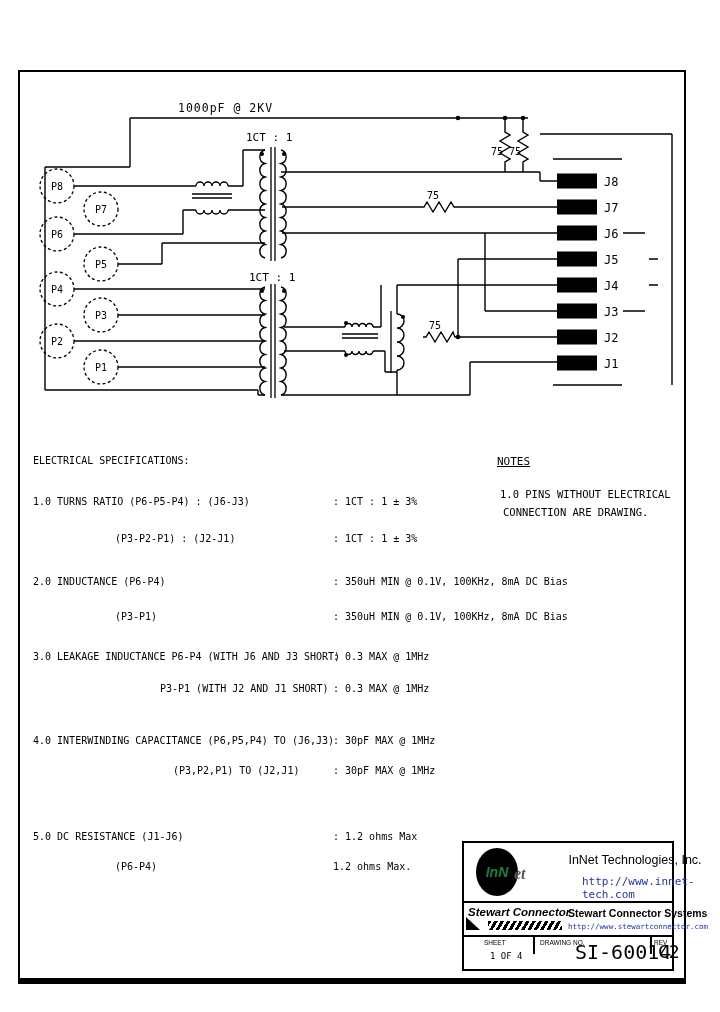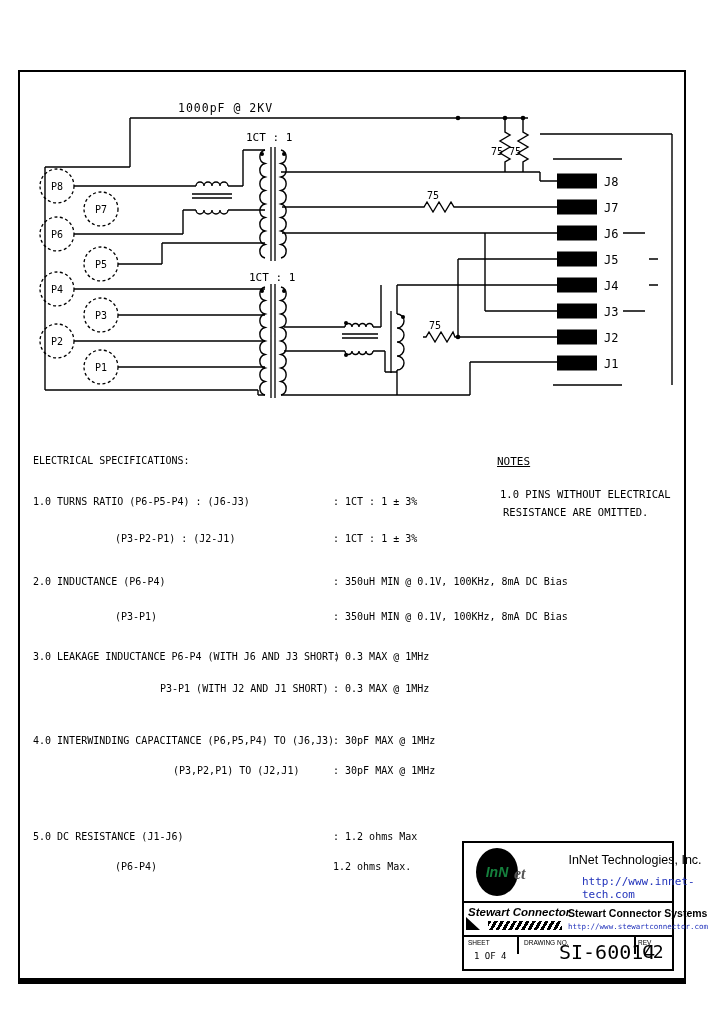--- a/index.html
+++ b/index.html
@@ -8,21 +8,21 @@
   svg{position:absolute;left:0;top:0;}
   .spec{position:absolute;width:720px;font-size:10px;letter-spacing:0px;white-space:pre;}
   .spec .l{position:absolute;}
   .spec .r{position:absolute;left:333px;}
   .notes-h{position:absolute;left:497px;top:455px;font-size:11px;text-decoration:underline;}
   .notes-b{position:absolute;font-size:10.5px;white-space:pre;}
   
   #tblock{position:absolute;left:462px;top:841px;width:212px;height:130px;border:2.5px solid #000;box-sizing:border-box;}
   .tb-row1{position:absolute;left:0;top:0;width:100%;height:60px;border-bottom:2px solid #000;box-sizing:border-box;}
   .tb-row2{position:absolute;left:0;top:60px;width:100%;height:34px;border-bottom:2px solid #000;box-sizing:border-box;}
-  .tb-row3{position:absolute;left:0;top:94px;width:100%;height:17px;}
+  .tb-row3{position:absolute;left:16px;top:94px;width:100%;height:17px;}
   .innet-oval{position:absolute;left:12px;top:5px;width:42px;height:48px;background:#000;border-radius:50%;color:#15803d;font-family:"Liberation Sans",sans-serif;font-style:italic;font-weight:bold;font-size:14px;text-align:center;line-height:48px;}
   .innet-et{position:absolute;left:50px;top:22px;color:#555;font-family:"Liberation Serif",serif;font-style:italic;font-weight:bold;font-size:16px;}
   .company{position:absolute;left:72px;top:10px;width:138px;font-family:"Liberation Sans",sans-serif;font-size:12.5px;text-align:center;margin-left:30px;}
   .url1{position:absolute;left:78px;top:32px;font-size:11px;color:#2233bb;margin-left:40px;}
   .stew-logo{position:absolute;left:4px;top:3px;font-family:"Liberation Sans",sans-serif;font-style:italic;font-weight:bold;font-size:11.5px;}
   .stew-hatch{position:absolute;left:24px;top:18px;width:74px;height:9px;background:repeating-linear-gradient(120deg,#000 0 3px,#fff 3px 5.5px);}
   .stew-tri{position:absolute;left:2px;top:14px;width:0;height:0;border-left:14px solid #000;border-top:13px solid transparent;}
   .stew-name{position:absolute;left:104px;top:4px;font-family:"Liberation Sans",sans-serif;font-weight:bold;font-size:10.5px;white-space:nowrap;}
   .url2{position:absolute;left:104px;top:19px;font-size:7.5px;color:#2233bb;}
   .cell-label{position:absolute;font-size:6.5px;font-family:"Liberation Sans",sans-serif;}
@@ -181,21 +181,21 @@
   <div class="spec" style="top:611px;"><span class="l" style="left:115px;">(P3-P1)</span><span class="r">: 350uH MIN @ 0.1V, 100KHz, 8mA DC Bias</span></div>
   <div class="spec" style="top:651px;"><span class="l" style="left:33px;">3.0 LEAKAGE INDUCTANCE P6-P4 (WITH J6 AND J3 SHORT)</span><span class="r">: 0.3 MAX @ 1MHz</span></div>
   <div class="spec" style="top:683px;"><span class="l" style="left:160px;">P3-P1 (WITH J2 AND J1 SHORT)</span><span class="r">: 0.3 MAX @ 1MHz</span></div>
   <div class="spec" style="top:735px;"><span class="l" style="left:33px;">4.0 INTERWINDING CAPACITANCE (P6,P5,P4) TO (J6,J3)</span><span class="r">: 30pF MAX @ 1MHz</span></div>
   <div class="spec" style="top:765px;"><span class="l" style="left:173px;">(P3,P2,P1) TO (J2,J1)</span><span class="r">: 30pF MAX @ 1MHz</span></div>
   <div class="spec" style="top:831px;"><span class="l" style="left:33px;">5.0 DC RESISTANCE (J1-J6)</span><span class="r">: 1.2 ohms Max</span></div>
   <div class="spec" style="top:861px;"><span class="l" style="left:115px;">(P6-P4)</span><span class="r">1.2 ohms Max.</span></div>
 
   <div class="notes-h">NOTES</div>
   <div class="notes-b" style="left:500px;top:488px;">1.0 PINS WITHOUT ELECTRICAL</div>
-  <div class="notes-b" style="left:503px;top:506px;">RESISTANCE ARE OMITTED.</div>
+  <div class="notes-b" style="left:503px;top:506px;">CONNECTION ARE DRAWING.</div>
 
   <div id="tblock">
     <div class="tb-row1">
       <div class="innet-oval">InN</div>
       <div class="innet-et">et</div>
       <div class="company">InNet Technologies, Inc.</div>
       <div class="url1">http://www.innet-tech.com</div>
     </div>
     <div class="tb-row2">
       <div class="stew-tri"></div>

